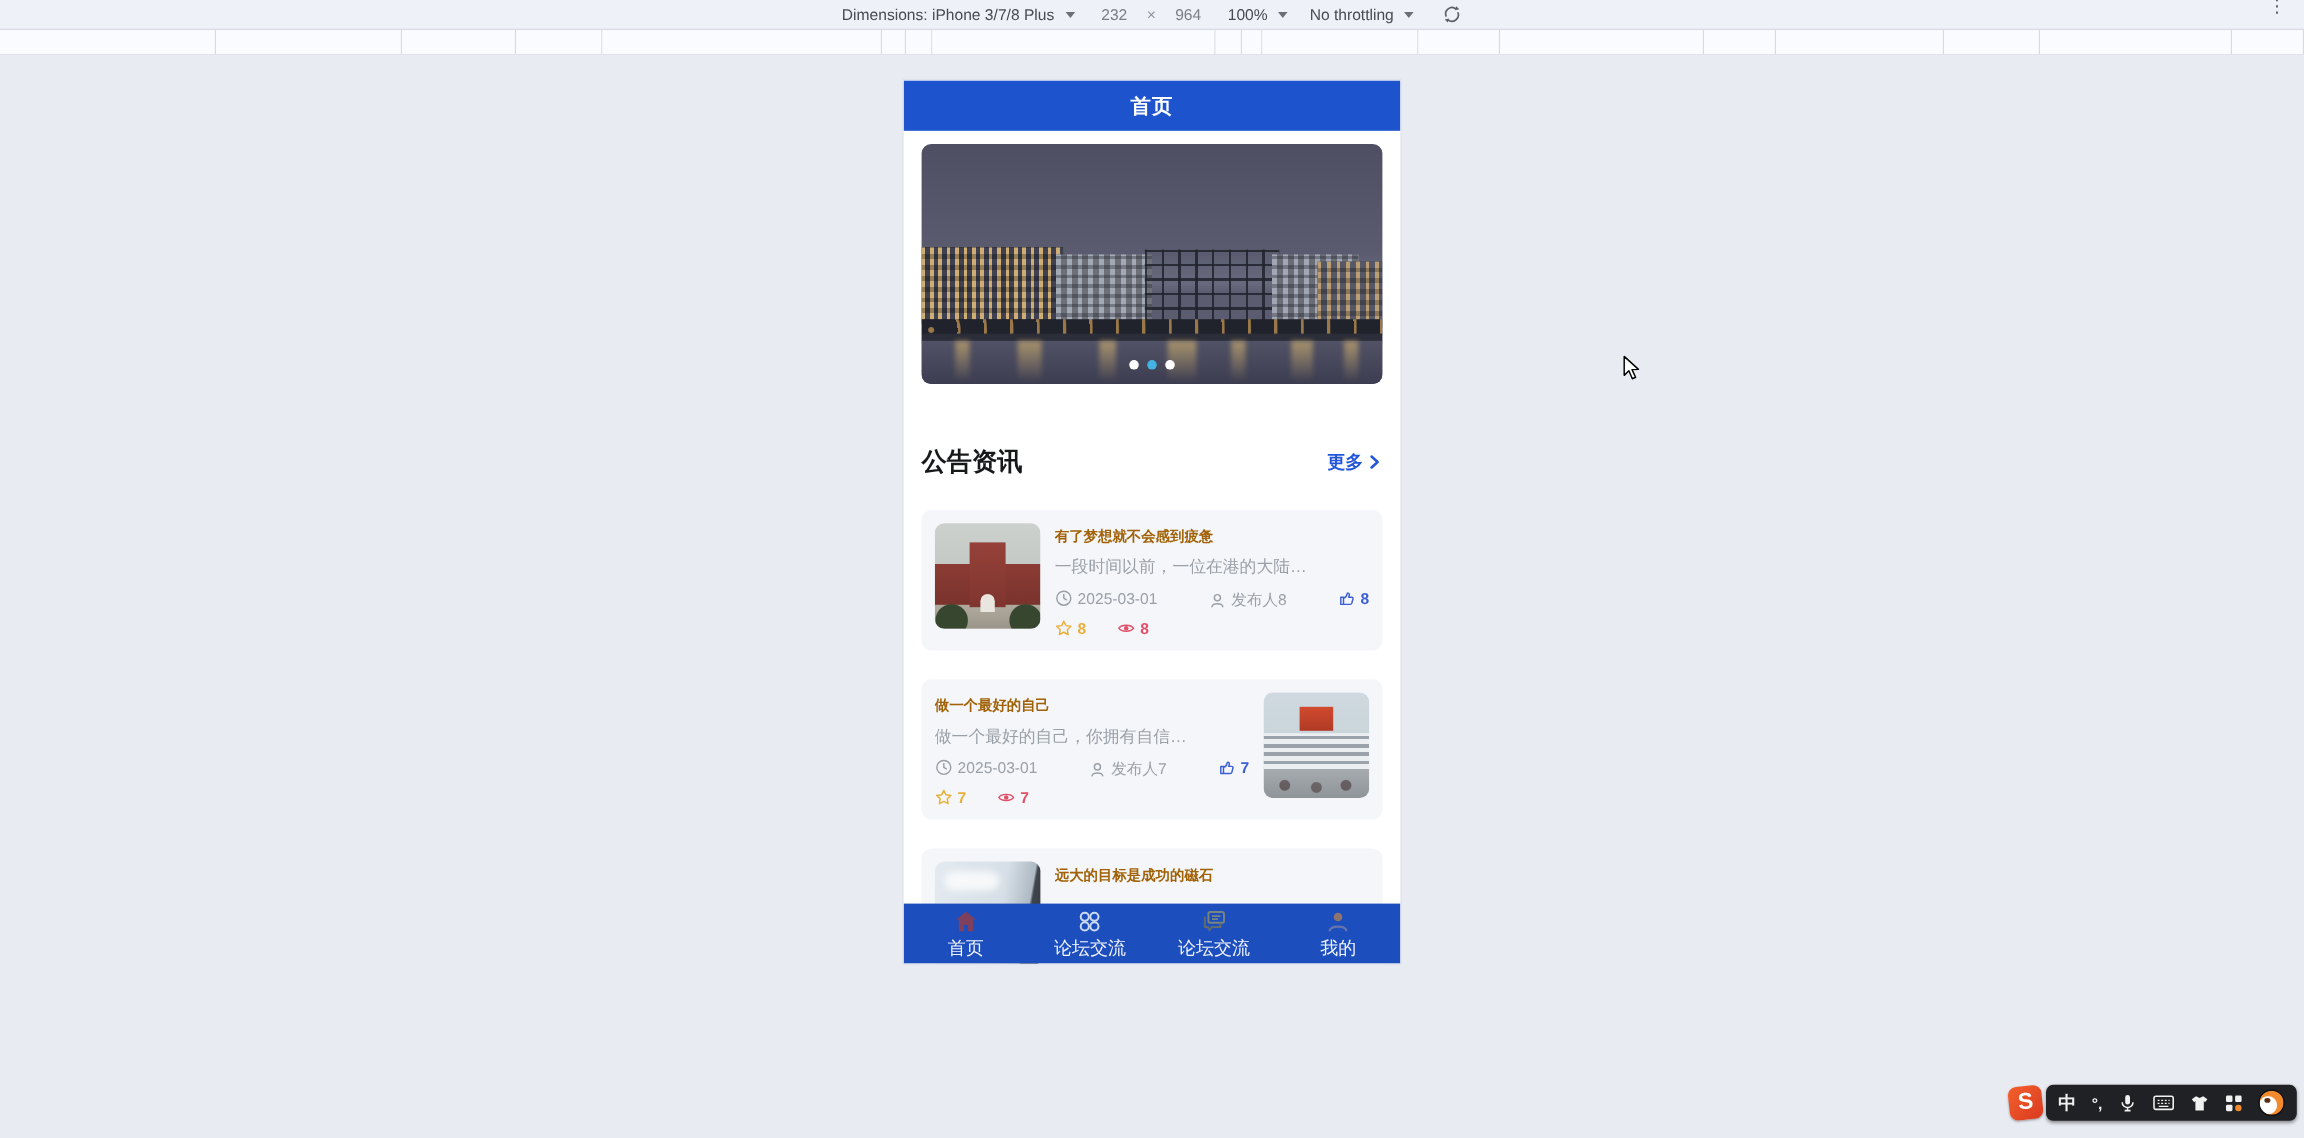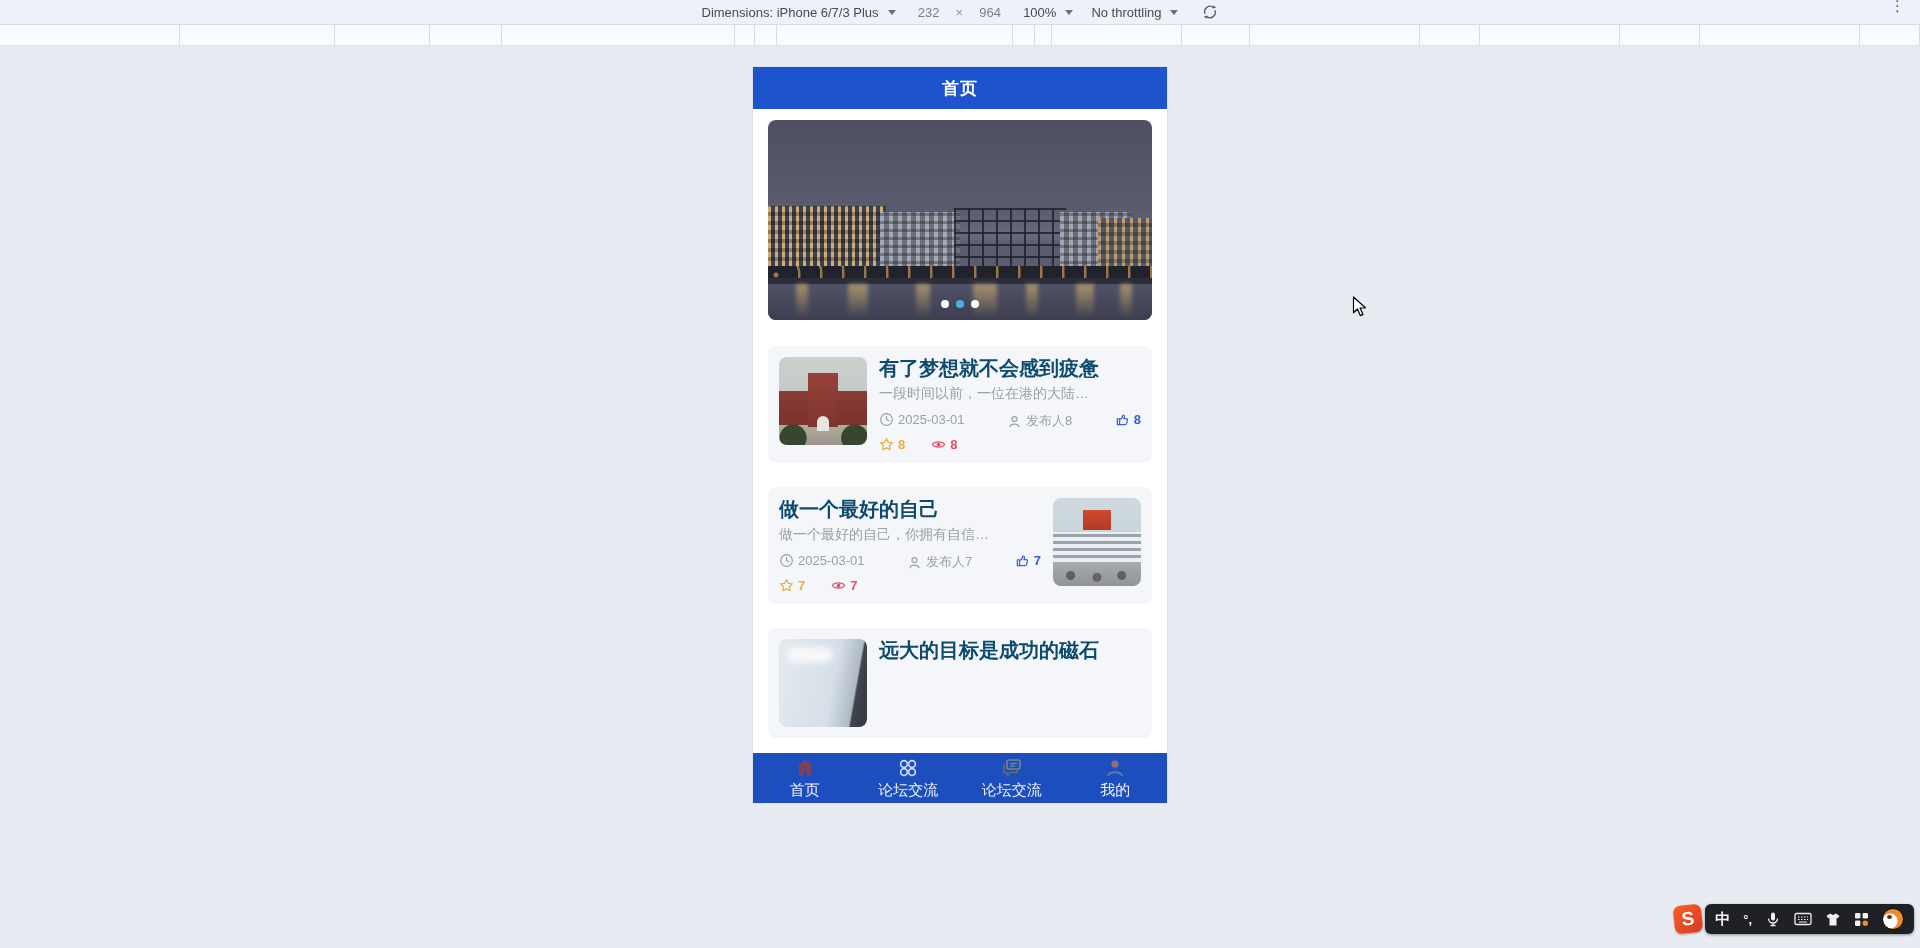--- a/index.html
+++ b/index.html
@@ -97,21 +97,21 @@
       linear-gradient(#a8adb2,#8f9499),
       linear-gradient(#cfd9df,#c2ced6);
     background-repeat:no-repeat;
     background-size:100% 100%,100% 100%,100% 100%,28px 20px,100% 30px,100% 26px,100% 100%;
     background-position:0 0,0 0,0 0,30px 12px,0 34px,0 62px,0 0; }
   .thumb3 { background:linear-gradient(100deg,#e3eaf0 0%,#d6dfe7 60%,#aeb9c3 82%,#3f444d 84%,#343840 100%); }
   .thumb3::after { content:""; position:absolute; left:8px; top:8px; width:46px; height:16px;
     border-radius:10px; background:rgba(255,255,255,.75); filter:blur(3px); }
 
   .card-content { flex:1; min-width:0; display:flex; flex-direction:column; }
-  .card-title { font-size:20px; font-weight:600; color:#0c4a6e; line-height:22px;
+  .card-title { font-size:12px; font-weight:600; color:#a16207; line-height:22px;
     white-space:nowrap; overflow:hidden; text-overflow:ellipsis; }
   .card-excerpt { font-size:14px; color:#9aa0a8; line-height:22px; margin-top:3px;
     white-space:nowrap; overflow:hidden; text-overflow:ellipsis; }
   .meta-row { display:flex; align-items:flex-start; justify-content:space-between; margin-top:8px;
     font-size:13px; color:#9aa0a8; }
   .meta-group { display:flex; align-items:center; gap:4px; }
   .meta-row2 { display:flex; align-items:center; gap:26px; margin-top:7px; font-size:13px; }
   .cnt-like { color:#3a5ed6; font-weight:600; }
   .cnt-star { color:#e8b03a; font-weight:600; }
   .cnt-view { color:#e05068; font-weight:600; }
@@ -140,21 +140,21 @@
     background:radial-gradient(circle at 35% 60%, #fff 0 7px, #f08a2c 8px 100%);
     border:1px solid #0d0d0d; position:relative; }
   .ime-emoji::after { content:""; position:absolute; left:4px; top:6px; width:5px; height:4px;
     border-radius:50%; background:#5a2d14; }
 </style>
 </head>
 <body>
 
 <div class="dt-toolbar">
   <div class="dt-group">
-    <span>Dimensions: iPhone 6/7/3 Plus</span>
+    <span>Dimensions: iPhone 3/7/8 Plus</span>
     <span class="caret"></span>
   </div>
   <div class="dt-group">
     <span class="dt-dim-val">232</span>
     <span class="dt-x">×</span>
     <span class="dt-dim-val">964</span>
   </div>
   <div class="dt-group">
     <span>100%</span>
     <span class="caret"></span>
@@ -220,20 +220,29 @@
         <div class="refl" style="left: 308px; width: 18px;"></div>
         <div class="refl" style="left: 352px; width: 12px;"></div>
       </div>
     <div class="carousel-dots" id="dots">
         <div class="dot"></div>
         <div class="dot active"></div>
         <div class="dot"></div>
       </div>
   </div>
 
+  <div class="section-row">
+    <span class="section-title">公告资讯</span>
+    <span class="more-link">
+      <span>更多</span>
+      <svg width="14" height="14" viewBox="0 0 14 14">
+        <path d="M5 2.5 L10 7 L5 11.5" fill="none" stroke="#2356d8" stroke-width="2.2" stroke-linecap="round" stroke-linejoin="round"></path>
+      </svg>
+    </span>
+  </div>
 
   <div class="article-list" id="articles">
       <div class="card">
         <div class="thumb thumb1"></div>
         <div class="card-content">
           <div class="card-title">有了梦想就不会感到疲惫</div>
           <div class="card-excerpt">一段时间以前，一位在港的大陆…</div>
           <div class="meta-row">
             <span class="meta-group">
               <span style="display: inline-flex; align-items: center;">

